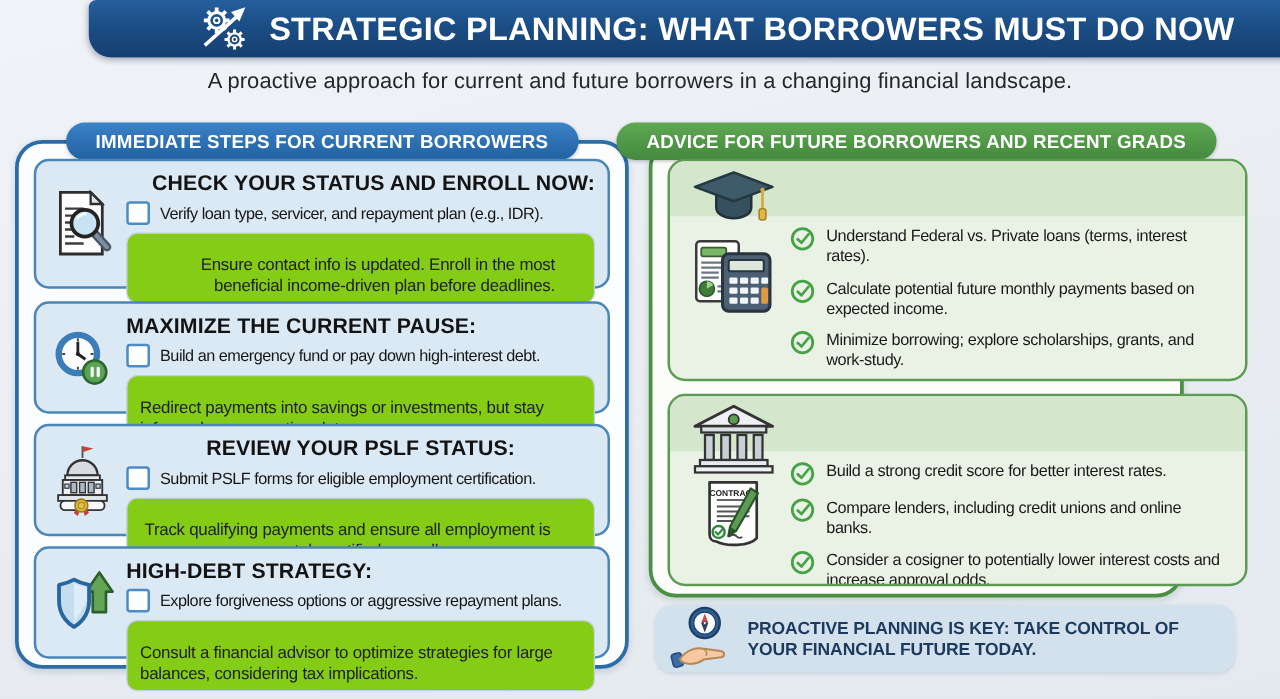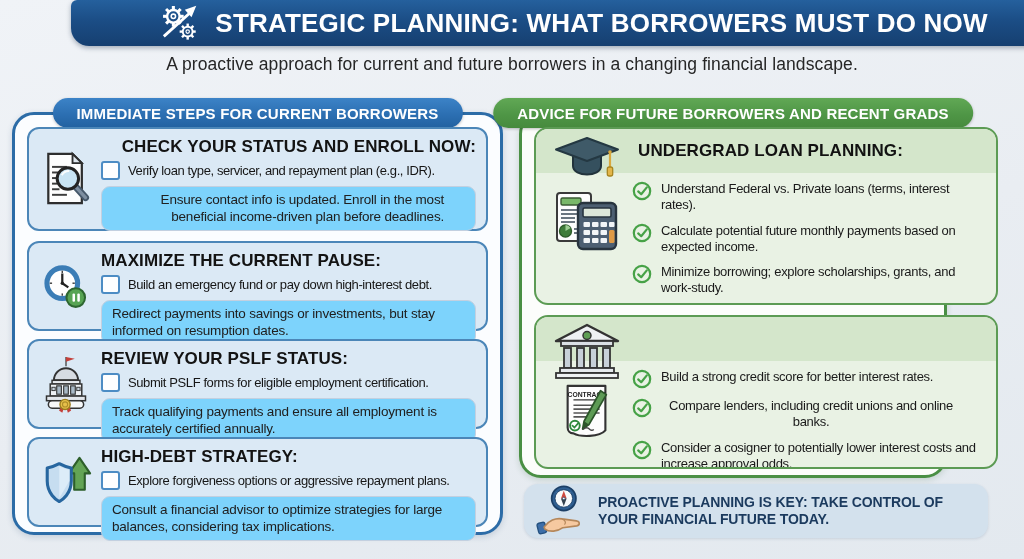--- a/index.html
+++ b/index.html
@@ -24,49 +24,49 @@
     padding:0 24px;border-radius:16px;display:flex;align-items:center;color:#fff;
     font-weight:bold;font-size:15px;letter-spacing:.2px;white-space:nowrap;
     box-shadow:0 1px 3px rgba(0,0,0,.25);}
   .pill-blue{background:linear-gradient(180deg,#3c83c7 0%,#2c6fb2 55%,#2261a0 100%);}
   .pill-green{background:linear-gradient(180deg,#61a855 0%,#4f9646 55%,#468a3d 100%);}
   
   .card-l{position:absolute;left:12px;width:461px;background:#dbe9f5;border:2px solid #4b86b8;
     border-radius:12px;box-sizing:border-box;display:flex;gap:6px;padding:7px 10px 7px 8px;}
   .card-l0{top:12px;height:104px;text-align:right;}
   .card-l1{top:126px;height:90px;}
-  .card-l2{top:224px;height:90px;}
+  .card-l2{top:224px;height:90px;text-align:center;}
   .card-l3{top:322px;height:90px;}
   .icon-col-l{width:58px;flex:none;display:flex;align-items:center;justify-content:center;}
   .card-body{flex:1;min-width:0;}
   .card-title-l{font-size:17px;font-weight:bold;color:#131313;letter-spacing:.1px;margin:1px 0 4px;}
   .chk-row{display:flex;align-items:center;gap:8px;}
   .chk-box{width:15px;height:15px;border:2px solid #4c8cc4;border-radius:3px;background:#fdfeff;flex:none;}
   .chk-label{font-size:13px;letter-spacing:-.4px;color:#161616;white-space:nowrap;}
-  .note{margin-top:6px;background:#7dd3fc;border:1px solid #c3d0e0;border-radius:9px;padding:4px 10px 5px;}
+  .note{margin-top:6px;background:#84cc16;border:1px solid #c3d0e0;border-radius:9px;padding:16px 10px 5px;}
   .note-text{display:block;font-size:13.5px;letter-spacing:-.2px;line-height:1.26;color:#202020;max-width:332px;}
   .card-l3 .note-text{max-width:345px;}
   
   .card-r{position:absolute;left:12px;width:464px;background:#e9f2e4;border:2px solid #5c9b54;
     border-radius:14px;box-sizing:border-box;overflow:hidden;}
   .card-r0{top:12px;height:178px;}
   .card-r1{top:200px;height:154px;}
   .band{position:absolute;top:0;left:0;right:0;height:44px;background:#d4e6cb;}
   .icon-col-r{position:absolute;left:6px;top:5px;width:90px;display:flex;flex-direction:column;
     align-items:center;gap:3px;}
   .card-title-r{position:absolute;left:102px;top:0;height:44px;display:flex;align-items:center;
     font-size:17px;font-weight:bold;color:#121212;letter-spacing:.1px;}
   .items{position:absolute;left:96px;top:52px;right:10px;display:flex;flex-direction:column;gap:9px;}
   .item{display:flex;gap:9px;align-items:flex-start;}
   .item svg{flex:none;margin-top:0px;}
   .item-text{font-size:13px;letter-spacing:-.3px;line-height:1.25;color:#1a1a1a;display:block;}
   .card-r0 .item:nth-child(1) .item-text{max-width:300px;}
   .card-r0 .item:nth-child(2) .item-text{max-width:295px;}
   .card-r0 .item:nth-child(3) .item-text{max-width:310px;}
-  .card-r1 .item:nth-child(2) .item-text{max-width:300px;text-align:center;}
+  .card-r1 .item:nth-child(2) .item-text{max-width:300px;}
   .card-r1 .item:nth-child(3) .item-text{max-width:330px;}
   
   .footnote{position:absolute;left:524px;top:484px;width:464px;height:54px;background:#d3e1ed;
     border-radius:14px;display:flex;align-items:center;gap:10px;padding:0 12px;box-sizing:border-box;
     box-shadow:0 1px 3px rgba(40,70,110,.15);}
   .footnote-icon{flex:none;width:52px;display:flex;justify-content:center;}
   .footnote-text{font-size:14px;font-weight:bold;letter-spacing:-.1px;color:#1b3a5e;line-height:1.25;}
 </style>
 </head>
 <body>
@@ -272,21 +272,20 @@
                 <rect x="38" y="41" width="6.5" height="5" rx="1"></rect>
               <rect x="46.5" y="41" width="6.5" height="5" rx="1"></rect>
               <rect x="29.5" y="49" width="6.5" height="5" rx="1"></rect>
                 <rect x="38" y="49" width="6.5" height="5" rx="1"></rect>
               <rect x="46.5" y="49" width="6.5" height="5" rx="1"></rect>
             </g>
             <rect x="55" y="41" width="5.5" height="13" rx="1.5" fill="#df9a46"></rect>
           </svg>
         </span>
       </div>
-      <div class="card-title-r">UNDERGRAD LOAN PLANNING:</div>
       <div class="items">
         <div class="item">
           <span style="display:flex;">
             <svg width="20" height="20" viewBox="0 0 20 20">
               <circle cx="10" cy="10" r="8.2" fill="none" stroke="#47a247" stroke-width="2.2"></circle>
               <path d="M6.2 10.4 L9.2 13.2 L14.8 6.4" fill="none" stroke="#47a247" stroke-width="2.2" stroke-linecap="round" stroke-linejoin="round"></path>
             </svg>
           </span>
           <span class="item-text">Understand Federal vs. Private loans (terms, interest rates).</span>
         </div>

